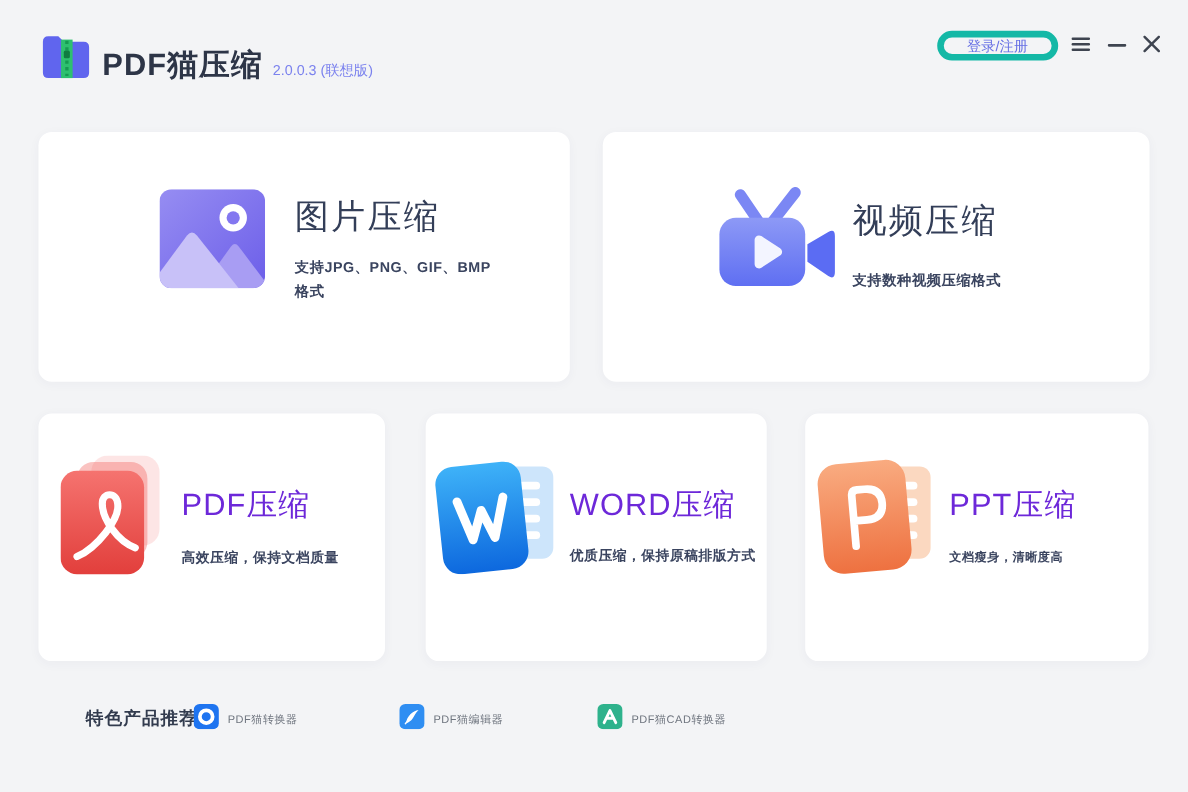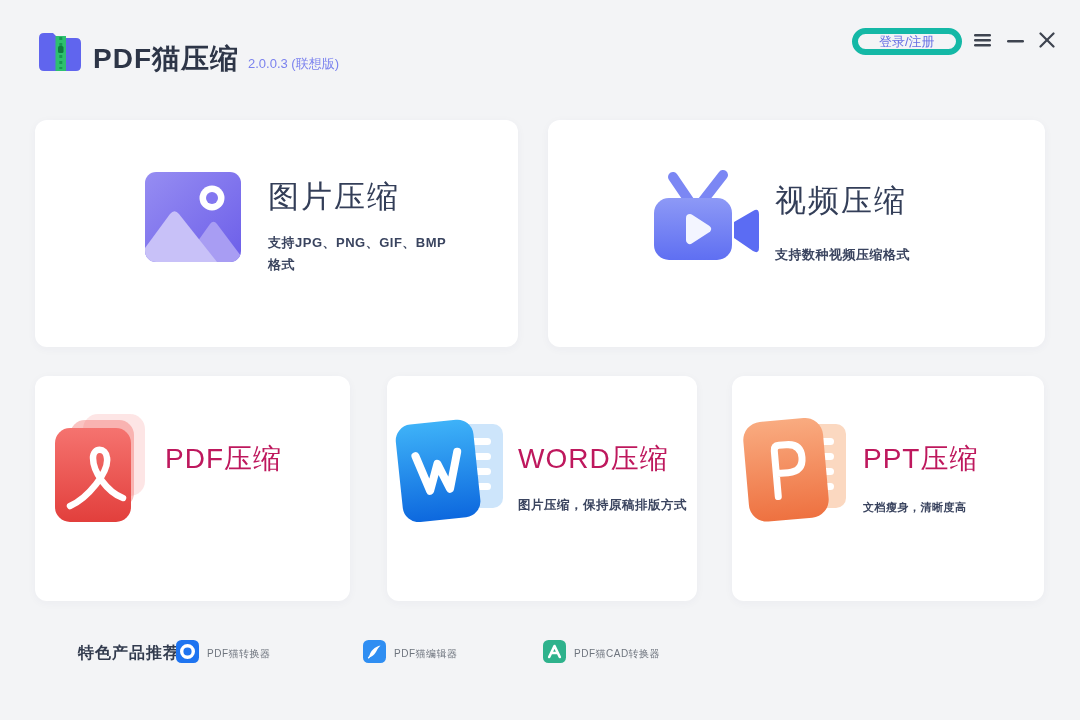--- a/index.html
+++ b/index.html
@@ -46,21 +46,21 @@
   .card-ppt  .big-icon { left:10px; top:36px; }
 
   .card-text { position:absolute; }
   .card-image .card-text { left:233px; top:56px; }
   .card-video .card-text { left:227px; top:60px; }
   .card-pdf  .card-text { left:130px; top:64px; }
   .card-word .card-text { left:131px; top:64px; }
   .card-ppt  .card-text { left:131px; top:64px; }
 
   .card-title-lg { font-size:31px; color:#333e58; letter-spacing:2px; font-weight:500; }
-  .card-title-md { font-size:28px; color:#be185d; letter-spacing:1px; font-weight:500; }
+  .card-title-md { font-size:28px; color:#6d28d9; letter-spacing:1px; font-weight:500; }
   .card-desc {
     margin-top:13px; font-size:13px; font-weight:700; color:#3a445f;
     line-height:22px; letter-spacing:0.5px;
   }
   .card-image .card-desc { width:185px; margin-top:14px; }
   .card-video .card-desc { margin-top:22px; }
   .card-word  .card-desc { width:172px; margin-top:16px; font-size:12.5px; }
   .card-pdf   .card-desc { margin-top:18px; font-size:12.5px; }
   .card-ppt   .card-desc { margin-top:18px; font-size:11px; }
 
@@ -182,20 +182,21 @@
           </linearGradient>
         </defs>
         <rect x="28" y="0" width="62" height="82" rx="15" fill="#f2605c" opacity="0.16"></rect>
         <rect x="15" y="6" width="64" height="88" rx="15" fill="#f2605c" opacity="0.38"></rect>
         <rect x="0" y="14" width="76" height="94" rx="15" fill="url(#gpdf)"></rect>
         <path d="M15 92 C33 84 54 58 52 44 C51 33 38 33 38 44 C38 58 52 78 68 84" stroke="#ffffff" stroke-width="6.5" fill="none" stroke-linecap="round"></path>
       </svg>
     </div>
     <div class="card-text">
       <div class="card-title-md">PDF压缩</div>
+      <div class="card-desc">高效压缩，保持文档质量</div>
     </div>
   </div>
 
   <div class="card card-word">
     <div class="big-icon">
       <svg width="114" height="110" viewBox="0 0 114 110">
         <defs>
           <linearGradient id="gword" x1="0" y1="0" x2="0" y2="1">
             <stop offset="0" stop-color="#3eb2f8"></stop>
               <stop offset="1" stop-color="#0d68de"></stop>
@@ -207,21 +208,21 @@
         <rect x="64" y="56" width="32" height="7" rx="3.5" fill="#ffffff"></rect>
         <rect x="64" y="71" width="32" height="7" rx="3.5" fill="#ffffff"></rect>
         <g transform="rotate(-6 42 58)">
           <rect x="4" y="10" width="78" height="98" rx="16" fill="url(#gword)"></rect>
           <path d="M22 42 L33 78 L43 52 L53 78 L64 42" stroke="#ffffff" stroke-width="8" fill="none" stroke-linecap="round" stroke-linejoin="round"></path>
         </g>
       </svg>
     </div>
     <div class="card-text">
       <div class="card-title-md">WORD压缩</div>
-      <div class="card-desc">图片压缩，保持原稿排版方式</div>
+      <div class="card-desc">优质压缩，保持原稿排版方式</div>
     </div>
   </div>
 
   <div class="card card-ppt">
     <div class="big-icon">
       <svg width="114" height="110" viewBox="0 0 114 110">
         <defs>
           <linearGradient id="gppt" x1="0" y1="0" x2="0" y2="1">
             <stop offset="0" stop-color="#f9ab80"></stop>
               <stop offset="1" stop-color="#ee7140"></stop>

